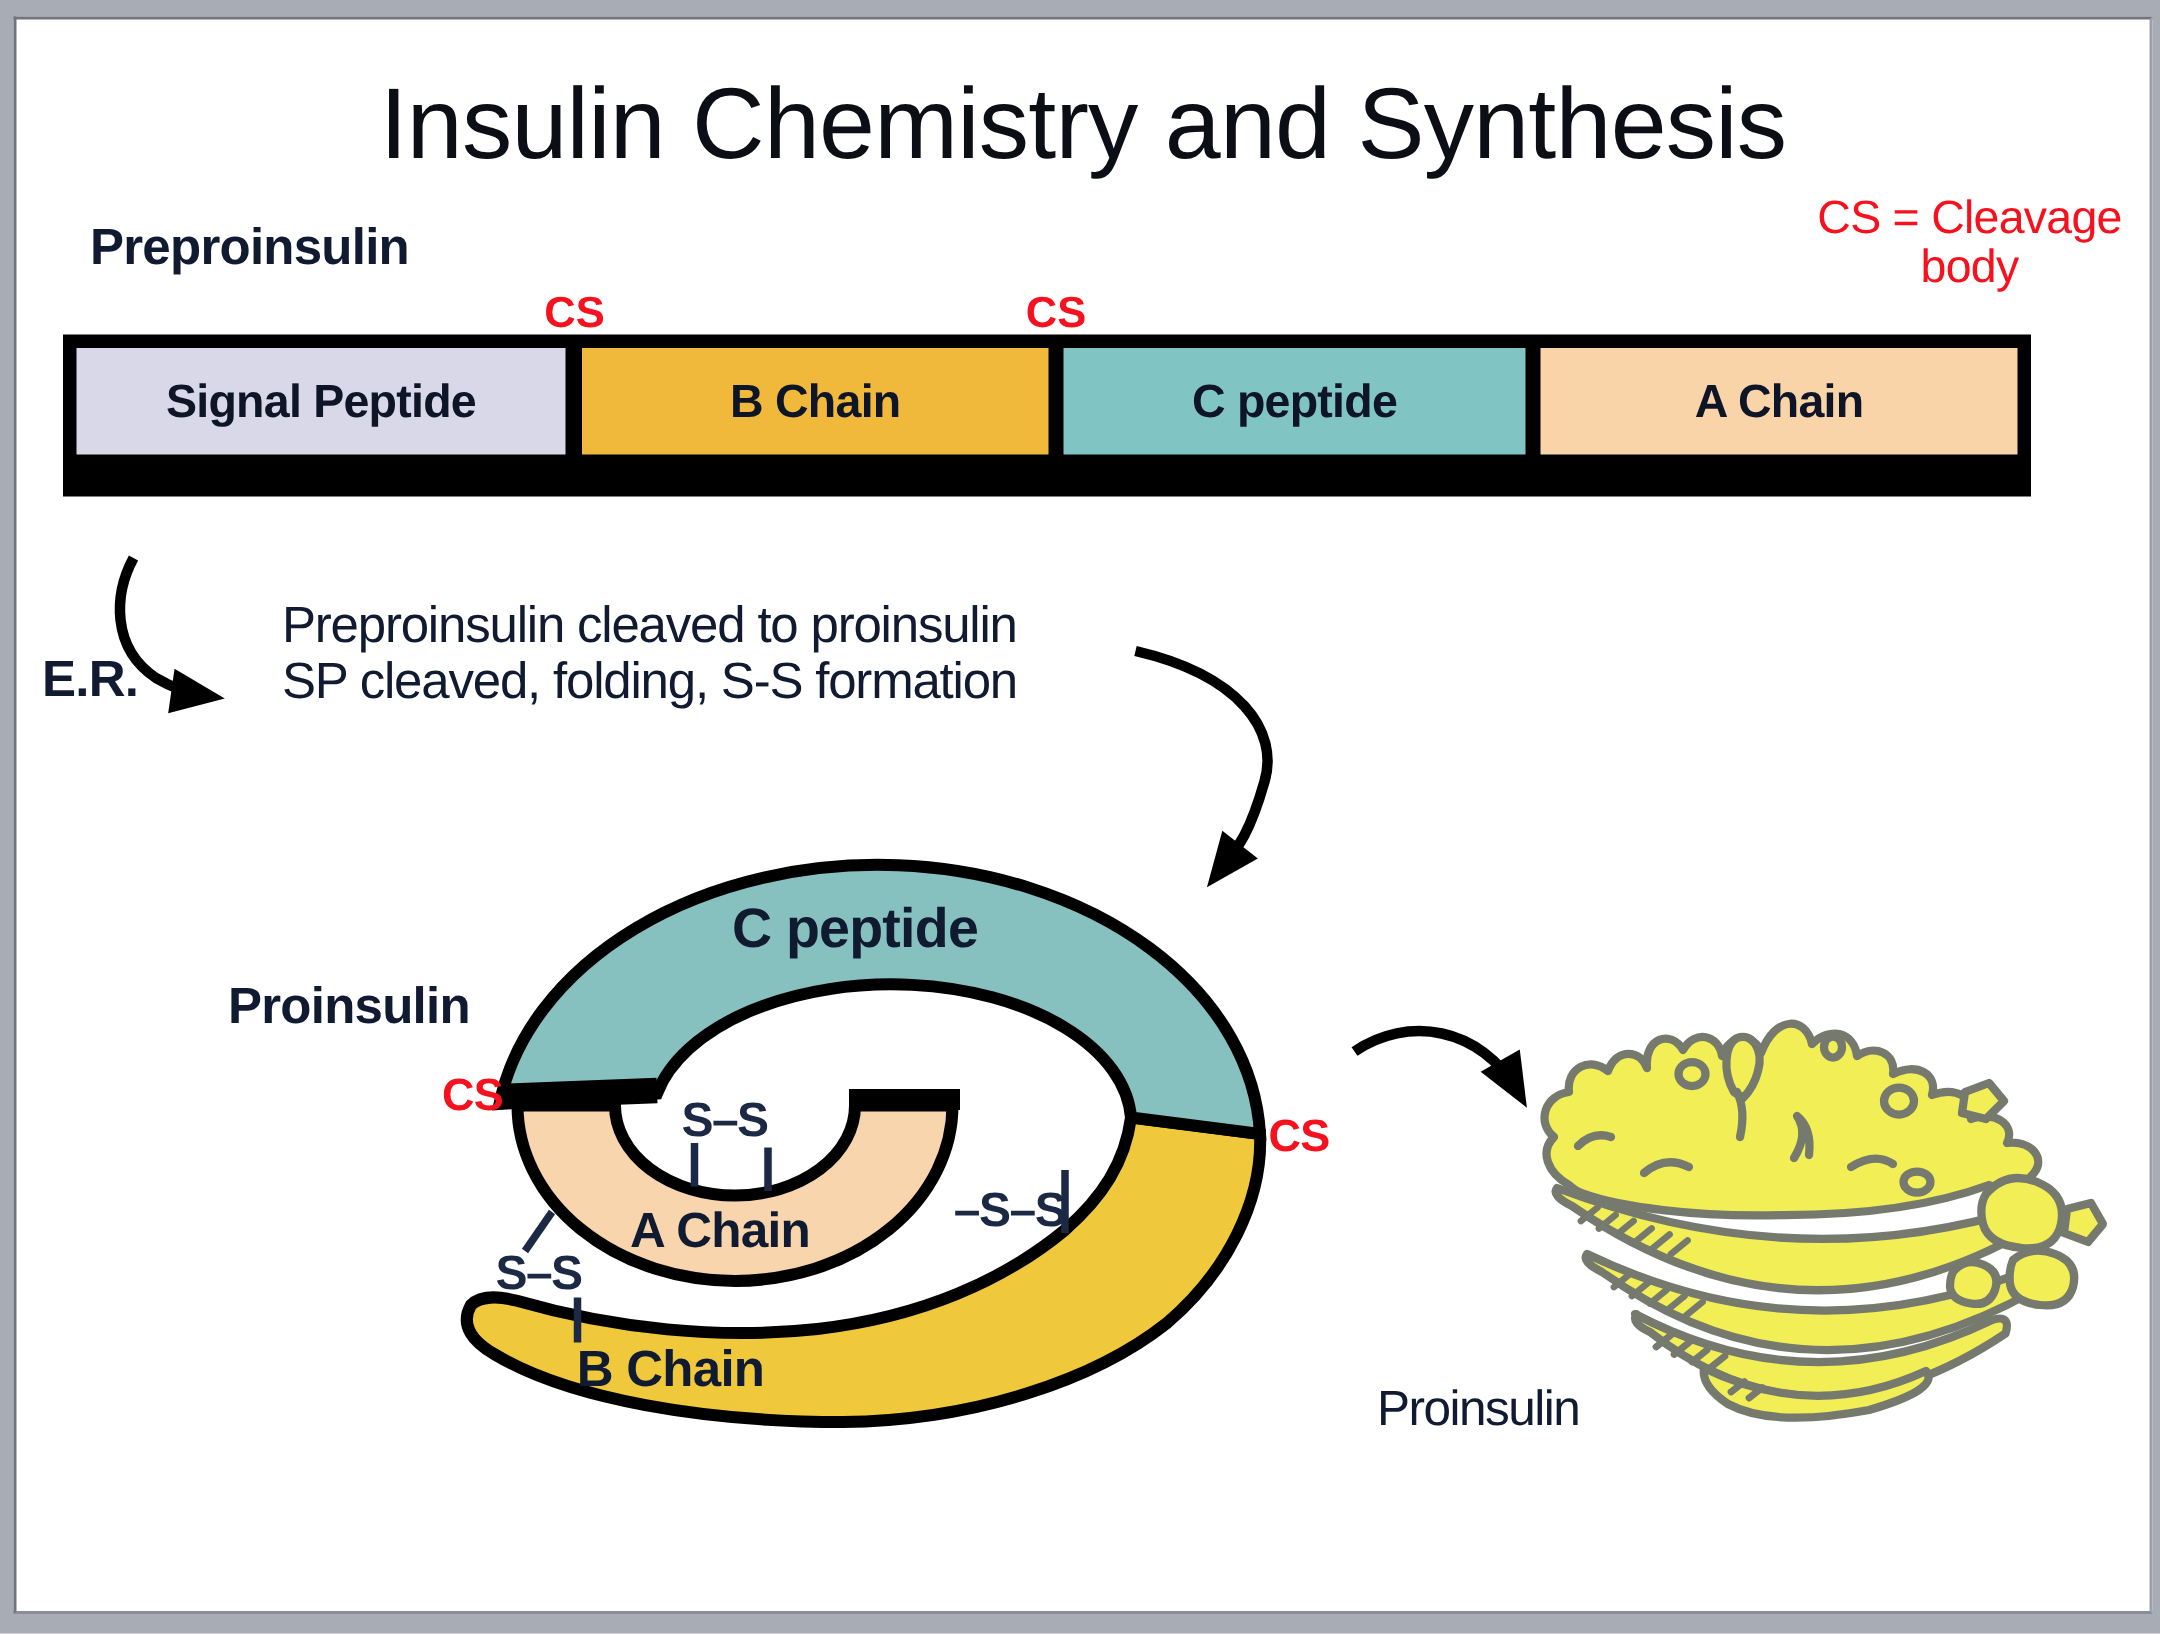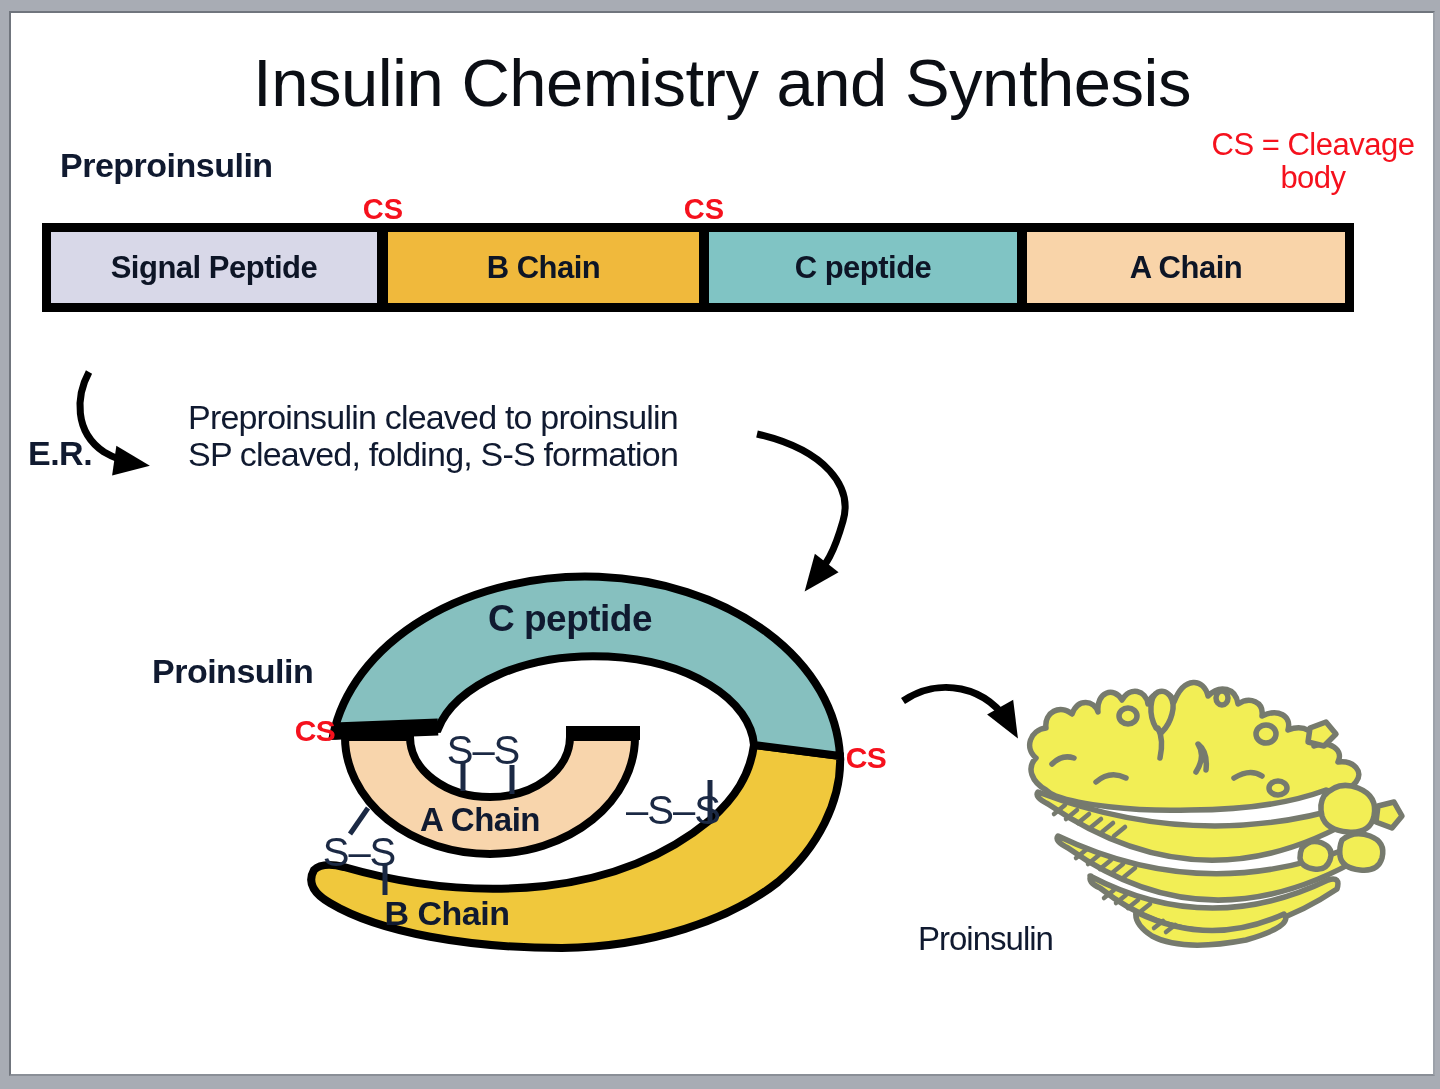--- a/index.html
+++ b/index.html
@@ -8,27 +8,27 @@
   .page { position:absolute; left:9px; top:11px; right:5px; bottom:13px; background:#fff;
           border:2px solid #70757d; border-right-color:#9ca1a9; border-bottom-color:#8a8f97; }
   .abs { position:absolute; }
   .ctr { transform:translateX(-50%); text-align:center; }
   .bold { font-weight:bold; }
   .red { color:var(--red); }
   .title { left:722px; top:44px; font-size:67px; letter-spacing:-0.5px; color:#0b0e14; white-space:nowrap; }
   .prepro { left:60px; top:146px; font-size:34px; font-weight:bold; letter-spacing:-0.5px; }
   .cs-legend { left:1302px; top:128px; width:220px; font-size:31px; font-weight:normal; line-height:33px; letter-spacing:-0.5px;margin-left:11px; }
   .cs-mark { font-size:29px; font-weight:bold; top:193px; }
-  .bar { left:42px; top:223px; width:1312px; height:89px; background:#000; }
+  .bar { left:42px; top:223px; width:1312px; height:108px; background:#000; }
   .seg { position:absolute; top:9px; height:71px; display:flex; align-items:center; justify-content:center;
          font-size:31px; font-weight:bold; letter-spacing:-0.5px; color:#0d1526; }
   .er { left:28px; top:434px; font-size:34px; font-weight:bold; letter-spacing:-0.5px; }
   .process { left:188px; top:399px; font-size:34px; line-height:36.5px; letter-spacing:-0.8px; }
   .spiral-label { font-size:34px; font-weight:bold; letter-spacing:-0.5px; white-space:nowrap; }
-  .bond { font-size:40px; font-weight:normal; color:#1b2944; letter-spacing:-1px; white-space:nowrap; }
+  .bond { font-size:32px; font-weight:bold; color:#1b2944; letter-spacing:-1px; white-space:nowrap; }
   .golgi-text { left:918px; top:920px; font-size:33px; line-height:38px; letter-spacing:-1px; }
   svg.art { position:absolute; left:0; top:0; width:1440px; height:1089px; }
 </style>
 </head>
 <body>
 
 <div class="page"></div>
 
 <div class="abs ctr title">Insulin Chemistry and Synthesis</div>
 <div class="abs prepro">Preproinsulin</div>

